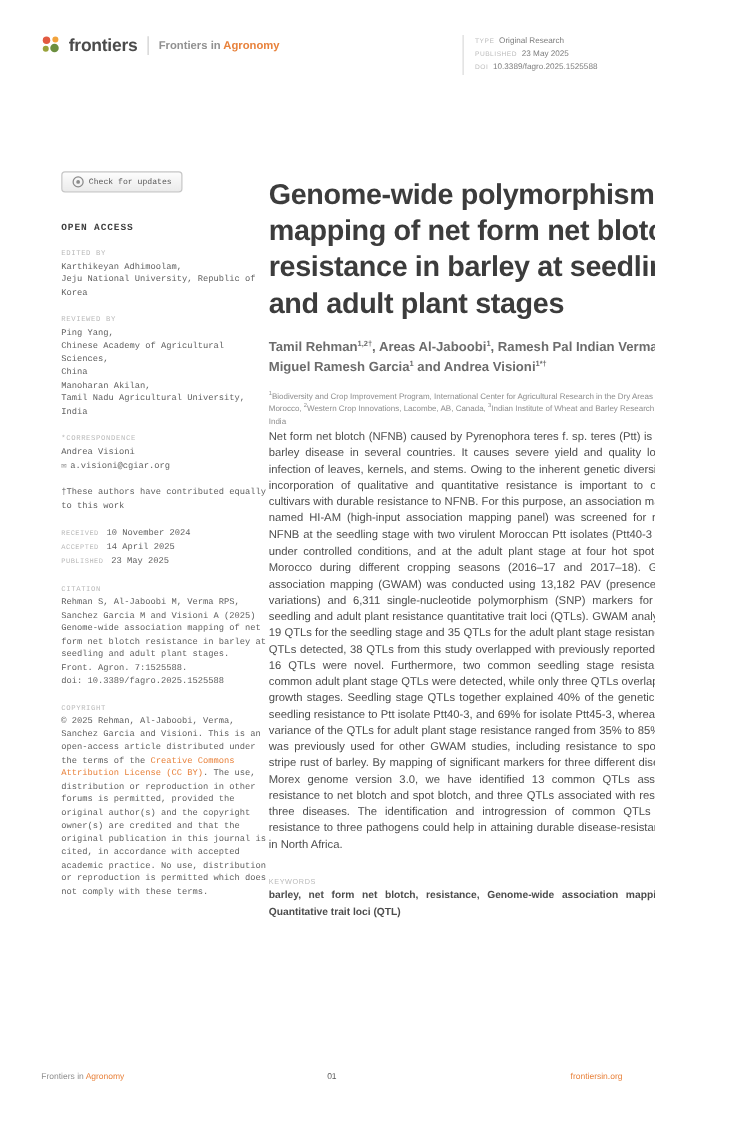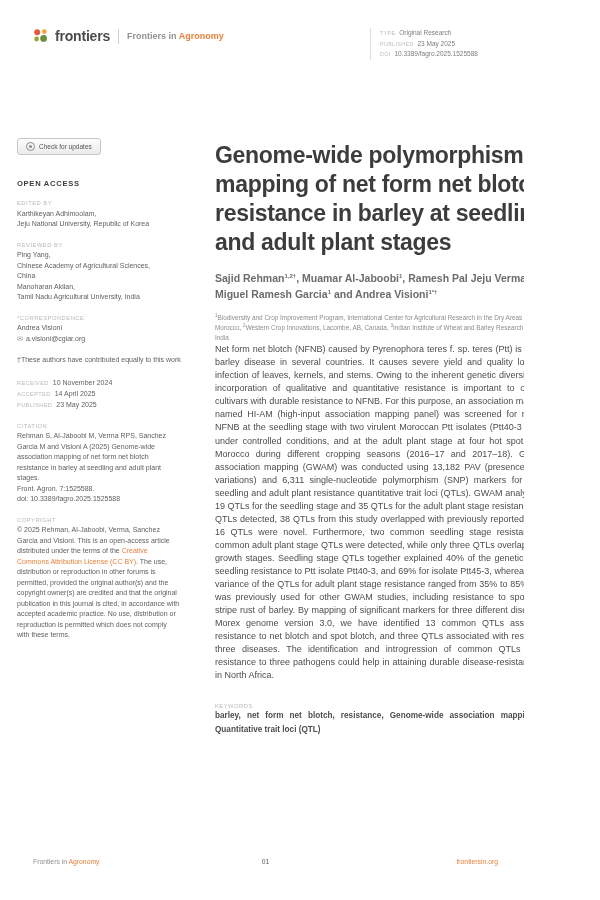--- a/index.html
+++ b/index.html
@@ -13,21 +13,21 @@
   .brand{display:flex;align-items:center;}
   .logo-icon{width:16px;height:16px;margin-right:6px;display:inline-block;}
   .logo-word{font-size:14px;font-weight:bold;color:#4b4b4b;letter-spacing:-0.2px;}
   .brand-divider{width:1px;height:15px;background:#cfcfcf;margin:0 8px;}
   .journal-name{font-size:9px;color:#919191;font-weight:bold;}
   .accent{color:#e8823c;}
   .header-meta{border-left:1px solid #dcdcdc;padding-left:9px;min-width:118px;}
   .meta-row{font-size:6.5px;color:#7d7d7d;line-height:1.65;white-space:nowrap;}
   .meta-label{font-size:5.3px;color:#bcbcbc;letter-spacing:0.4px;margin-right:2px;}
   
-  .sidebar{position:absolute;left:17px;top:137px;width:164px;}
+  .sidebar{position:absolute;left:49px;top:137px;width:164px;font-family:Liberation Mono, monospace;}
   .badge{display:inline-flex;align-items:center;gap:4px;background:linear-gradient(#fdfdfd,#ebebeb);
     border:1px solid #c6c6c6;border-radius:3px;padding:3px 8px;font-size:6.5px;color:#555;cursor:pointer;}
   .badge-icon{width:9px;height:9px;border:1px solid #8a8a8a;border-radius:50%;display:inline-block;position:relative;box-sizing:border-box;}
   .badge-icon::after{content:"";position:absolute;left:2px;top:2px;width:3px;height:3px;background:#8a8a8a;border-radius:50%;}
   .open-access{margin-top:24px;font-size:7.6px;font-weight:bold;color:#3d3d3d;letter-spacing:0.7px;}
   .side-label{margin-top:12px;font-size:5.8px;color:#b9b9b9;letter-spacing:0.5px;}
   .side-text{margin-top:2.5px;font-size:7px;color:#606060;line-height:1.5;white-space:pre-line;}
   .side-email{margin-top:1px;display:flex;align-items:center;gap:3px;font-size:7px;color:#606060;}
   .mail-glyph{font-size:7px;color:#8d8d8d;}
   .side-note{margin-top:12px;font-size:7px;color:#606060;line-height:1.5;}
@@ -138,21 +138,21 @@
 doi: 10.3389/fagro.2025.1525588</div>
 
     <div class="side-label">COPYRIGHT</div>
     <div class="side-text"><span>© 2025 Rehman, Al-Jaboobi, Verma, Sanchez Garcia and Visioni. This is an open-access article distributed under the terms of the </span><span class="cc-link">Creative Commons Attribution License (CC BY)</span><span>. The use, distribution or reproduction in other forums is permitted, provided the original author(s) and the copyright owner(s) are credited and that the original publication in this journal is cited, in accordance with accepted academic practice. No use, distribution or reproduction is permitted which does not comply with these terms.</span></div>
   </div>
 
   <div class="main">
 
     <div class="title">Genome-wide polymorphism mapping of net form net blotch resistance in barley at seedling and adult plant stages</div>
 
-    <div class="authors"><span>Sajid Rehman</span><sup>1,2†</sup><span>, </span><span>Muamar Al-Jaboobi</span><sup>1</sup><span>, </span><span>Ramesh Pal Jeju Verma</span><sup>1,3</sup><span>, </span><span>Miguel Ramesh Garcia</span><sup>1</sup><span> and </span><span>Andrea Visioni</span><sup>1*†</sup></div>
+    <div class="authors"><span>Tamil Rehman</span><sup>1,2†</sup><span>, </span><span>Areas Al-Jaboobi</span><sup>1</sup><span>, </span><span>Ramesh Pal Indian Verma</span><sup>1,3</sup><span>, </span><span>Miguel Ramesh Garcia</span><sup>1</sup><span> and </span><span>Andrea Visioni</span><sup>1*†</sup></div>
 
     <div class="affiliations"><sup>1</sup><span>Biodiversity and Crop Improvement Program, International Center for Agricultural Research in the Dry Areas (ICARDA), Rabat, Morocco, </span><sup>2</sup><span>Western Crop Innovations, Lacombe, AB, Canada, </span><sup>3</sup><span>Indian Institute of Wheat and Barley Research (IIWBR), Karnal, India</span></div>
 
     <div class="abstract">Net form net blotch (NFNB) caused by Pyrenophora teres f. sp. teres (Ptt) is an emerging barley disease in several countries. It causes severe yield and quality losses due to infection of leaves, kernels, and stems. Owing to the inherent genetic diversity of Ptt, the incorporation of qualitative and quantitative resistance is important to obtain barley cultivars with durable resistance to NFNB. For this purpose, an association mapping panel named HI-AM (high-input association mapping panel) was screened for resistance to NFNB at the seedling stage with two virulent Moroccan Ptt isolates (Ptt40-3 and Ptt45-3) under controlled conditions, and at the adult plant stage at four hot spot locations in Morocco during different cropping seasons (2016–17 and 2017–18). Genome-wide association mapping (GWAM) was conducted using 13,182 PAV (presence or absence variations) and 6,311 single-nucleotide polymorphism (SNP) markers for mapping of seedling and adult plant resistance quantitative trait loci (QTLs). GWAM analysis revealed 19 QTLs for the seedling stage and 35 QTLs for the adult plant stage resistance. Of the 54 QTLs detected, 38 QTLs from this study overlapped with previously reported QTLs, while 16 QTLs were novel. Furthermore, two common seedling stage resistance and six common adult plant stage QTLs were detected, while only three QTLs overlapped for both growth stages. Seedling stage QTLs together explained 40% of the genetic variance for seedling resistance to Ptt isolate Ptt40-3, and 69% for isolate Ptt45-3, whereas the genetic variance of the QTLs for adult plant stage resistance ranged from 35% to 85%. This panel was previously used for other GWAM studies, including resistance to spot blotch and stripe rust of barley. By mapping of significant markers for three different diseases on the Morex genome version 3.0, we have identified 13 common QTLs associated with resistance to net blotch and spot blotch, and three QTLs associated with resistance to all three diseases. The identification and introgression of common QTLs conditioning resistance to three pathogens could help in attaining durable disease-resistance in barley in North Africa.</div>
 
     <div class="keywords-label">KEYWORDS</div>
     <div class="keywords">barley, net form net blotch, resistance, Genome-wide association mapping (GWAM), Quantitative trait loci (QTL)</div>
   </div>
 
   <div class="footer">

